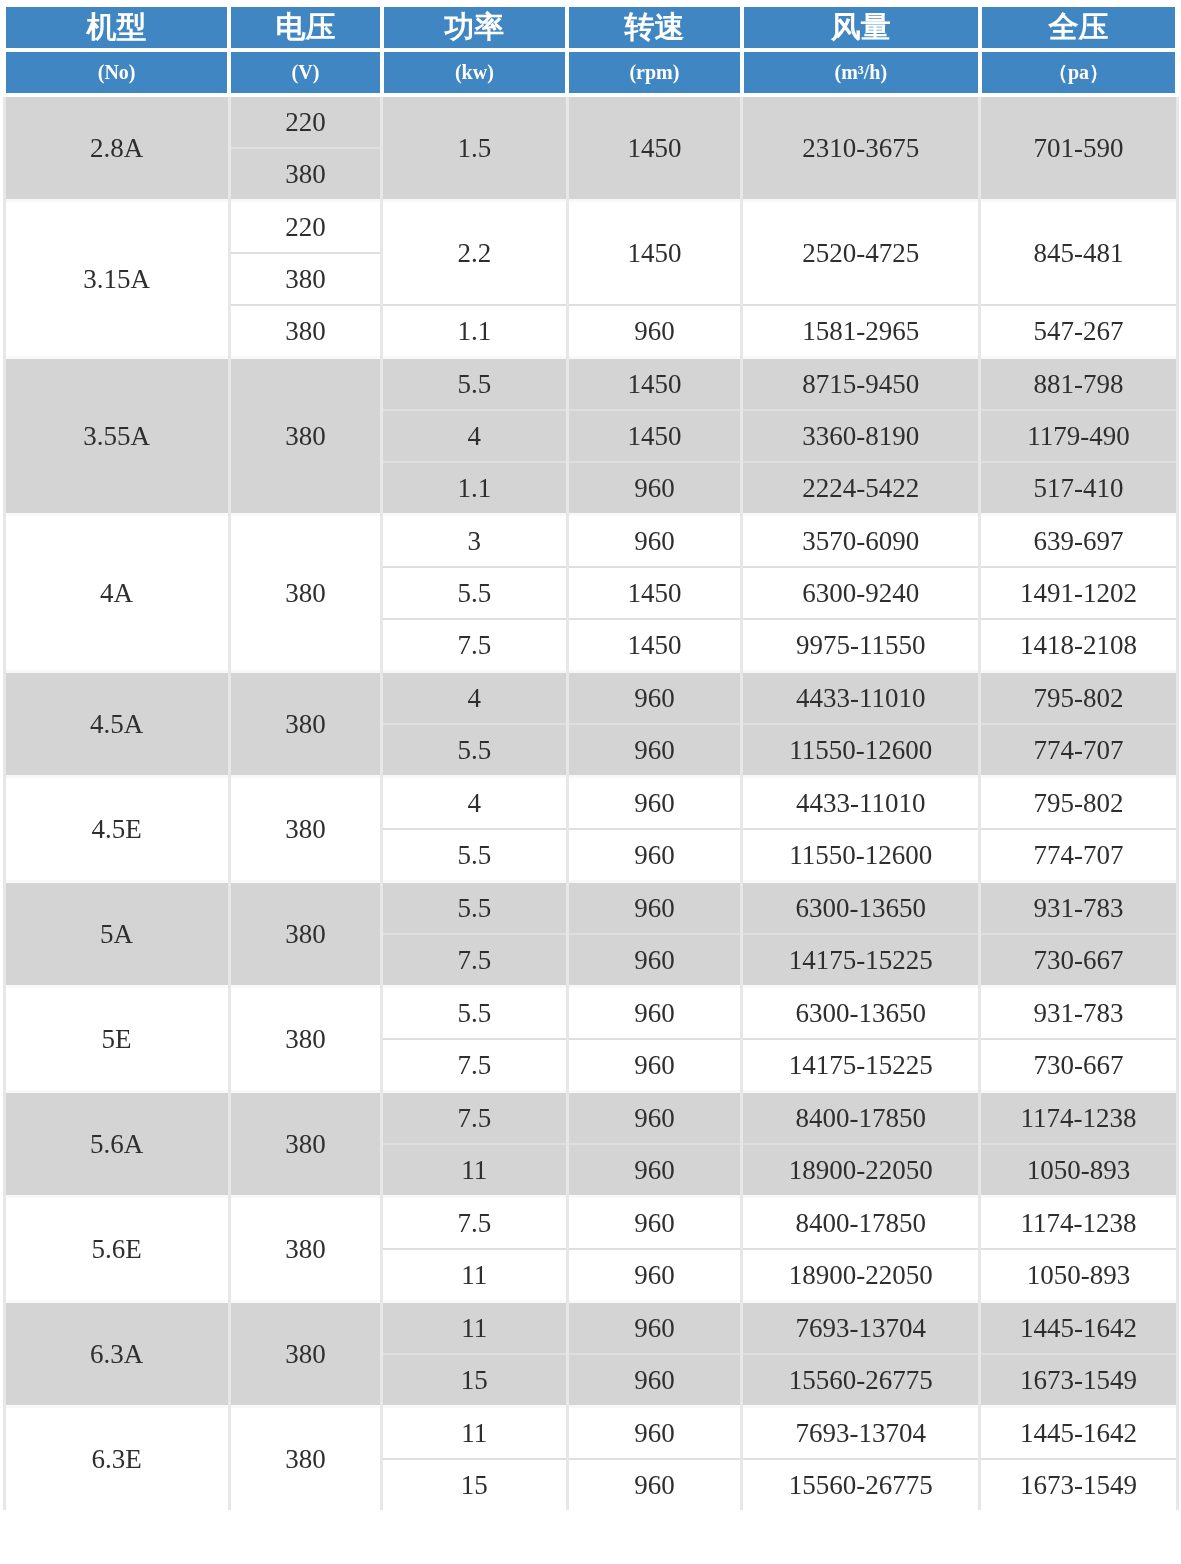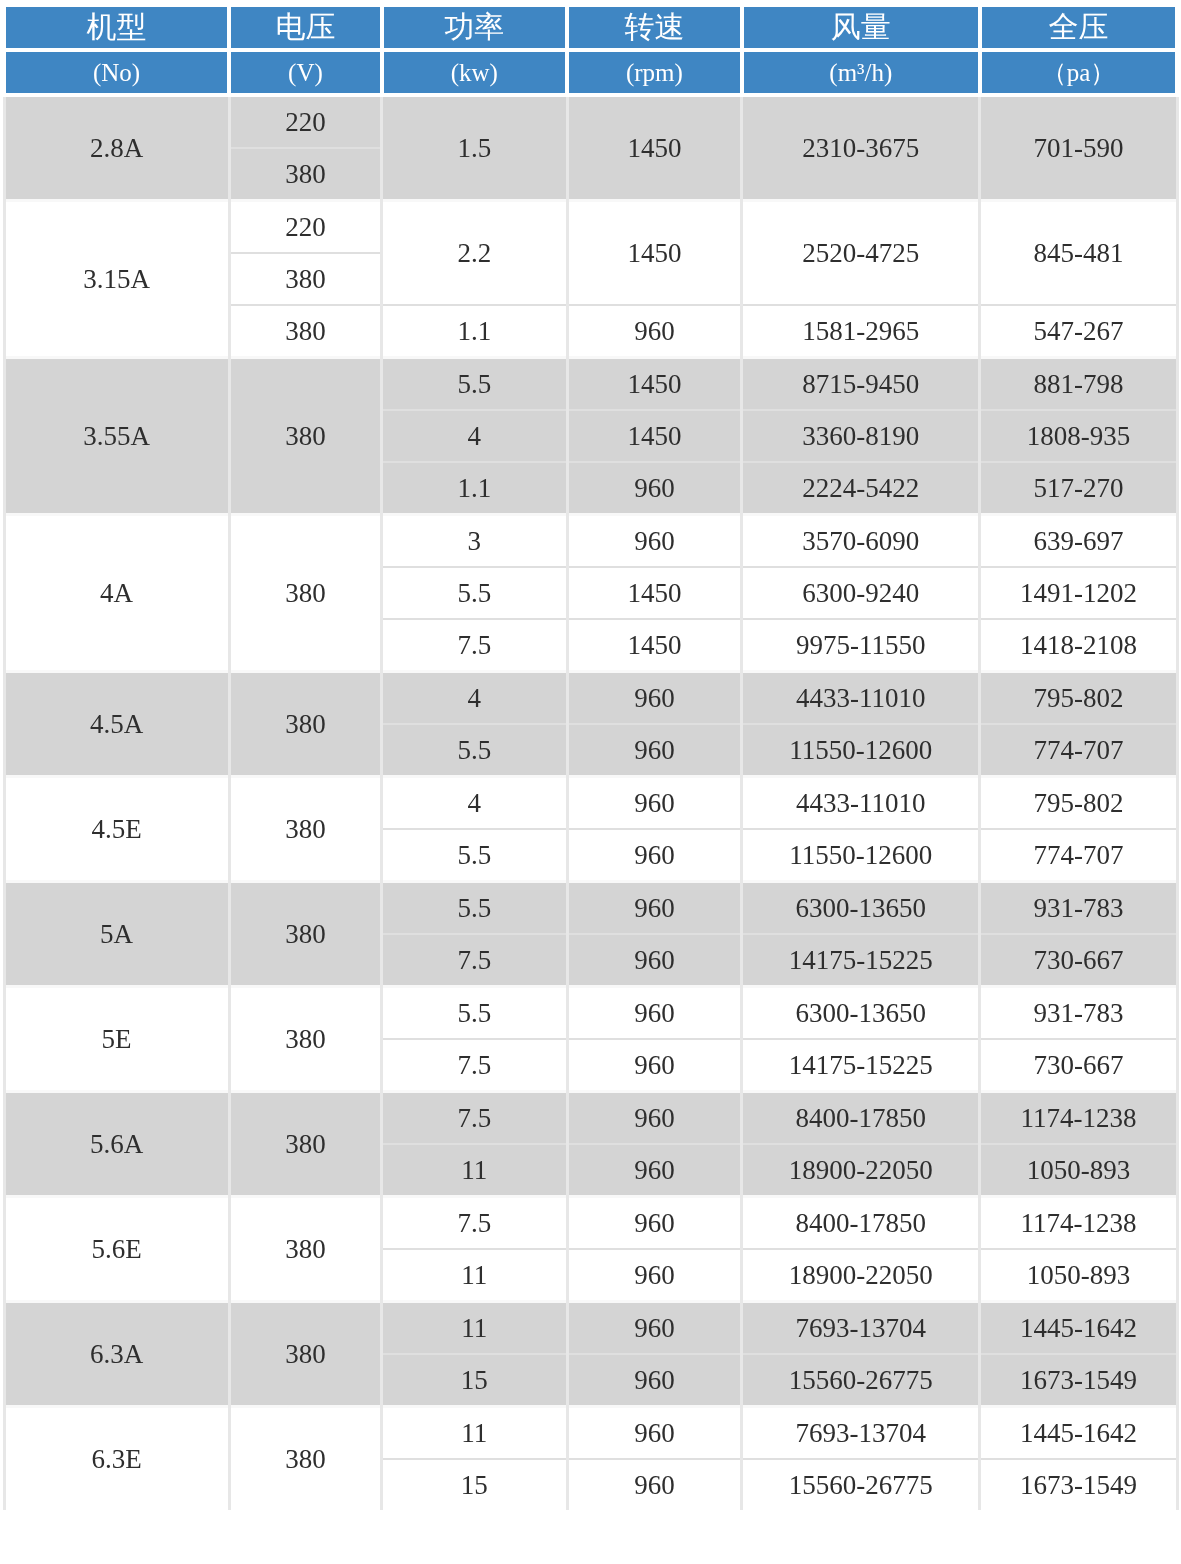--- a/index.html
+++ b/index.html
@@ -19,31 +19,31 @@
     border-collapse:collapse;
     table-layout:fixed;
     font-family:"Liberation Serif","DejaVu Serif",serif;
     color:var(--text);
   }
   th{
     background:var(--header-bg);
     color:var(--header-text);
     border:4px solid #ffffff;
     height:41px;
-    font-weight:normal;
+    font-weight:bold;
     text-align:center;
     vertical-align:middle;
     padding:0;
   }
   tr.title-row th{
     font-size:30px;
     font-family:"Liberation Sans","DejaVu Sans",sans-serif;
   }
   tr.unit-row th{
-    font-size:25px;
+    font-size:20px;
     font-family:"Liberation Serif","DejaVu Serif",serif;
   }
   td{
     text-align:center;
     vertical-align:middle;
     height:50px;
     font-size:27px;
     padding:0;
     border-left:3px solid var(--column-divider);
     border-right:3px solid var(--column-divider);
@@ -118,27 +118,27 @@
         <td rowspan="3">380</td>
         <td>5.5</td>
         <td>1450</td>
         <td>8715-9450</td>
         <td>881-798</td>
       </tr>
       <tr class="shaded">
         <td>4</td>
         <td>1450</td>
         <td>3360-8190</td>
-        <td>1808-935</td>
+        <td>1179-490</td>
       </tr>
       <tr class="shaded">
         <td>1.1</td>
         <td>960</td>
         <td>2224-5422</td>
-        <td>517-270</td>
+        <td>517-410</td>
       </tr>
       <tr class="plain group-start">
         <td rowspan="3">4A</td>
         <td rowspan="3">380</td>
         <td>3</td>
         <td>960</td>
         <td>3570-6090</td>
         <td>639-697</td>
       </tr>
       <tr class="plain">

